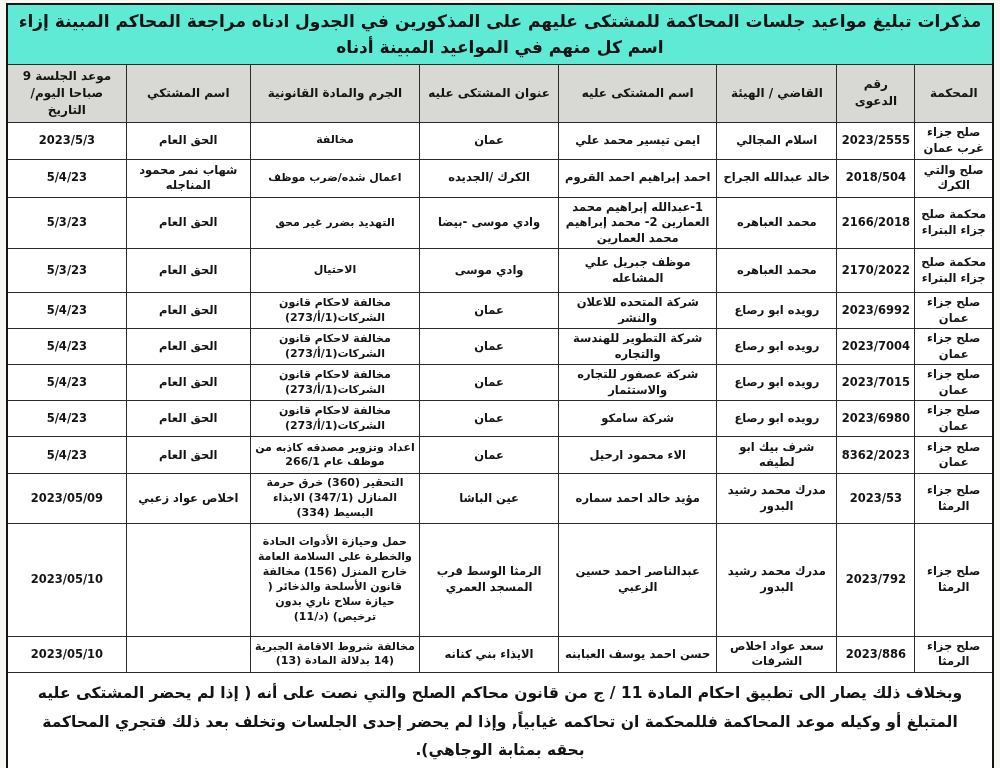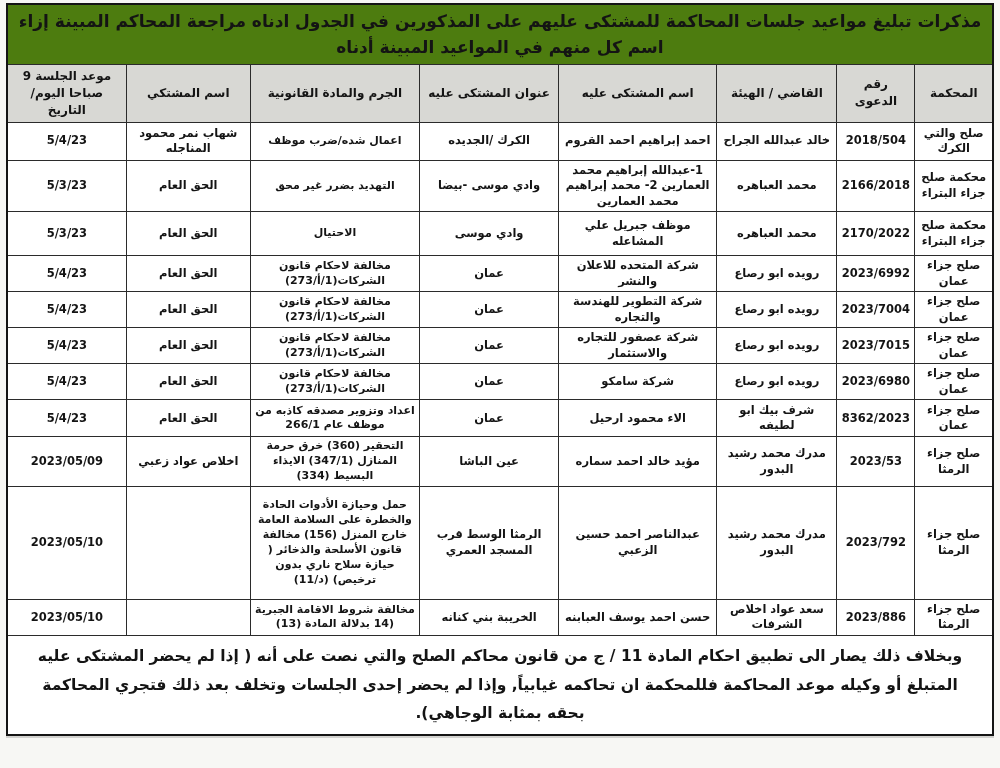--- a/index.html
+++ b/index.html
@@ -33,21 +33,21 @@
     border:1px solid #2b2b2b;
     font-weight:700;
     text-align:center;
     vertical-align:middle;
     padding:2px 3px;
     font-size:11.5px;
     line-height:1.35;
     word-wrap:break-word;
   }
   td.title-cell {
-    background:#4d7c0f;
+    background:#5eead4;
     font-size:17px;
     line-height:1.55;
     height:57px;
     padding:3px 10px;
   }
   tr.header-row td {
     background:#d8d8d4;
     height:58px;
     font-size:12px;
     line-height:1.4;
@@ -89,20 +89,30 @@
         <td>المحكمة</td>
         <td>رقم الدعوى</td>
         <td>القاضي / الهيئة</td>
         <td>اسم المشتكى عليه</td>
         <td>عنوان المشتكى عليه</td>
         <td>الجرم والمادة القانونية</td>
         <td>اسم المشتكي</td>
         <td>موعد الجلسة 9 صباحا اليوم/التاريخ</td>
       </tr>
 
+      <tr style="height:37px">
+        <td>صلح جزاء غرب عمان</td>
+        <td class="case-cell">2023/2555</td>
+        <td>اسلام المجالي</td>
+        <td>ايمن تيسير محمد علي</td>
+        <td>عمان</td>
+        <td class="crime-cell">مخالفة</td>
+        <td>الحق العام</td>
+        <td class="date-cell">2023/5/3</td>
+      </tr>
 
       <tr style="height:38px">
         <td>صلح والتي الكرك</td>
         <td class="case-cell">2018/504</td>
         <td>خالد عبدالله الجراح</td>
         <td>احمد إبراهيم احمد القروم</td>
         <td>الكرك /الجديده</td>
         <td class="crime-cell">اعمال شده/ضرب موظف</td>
         <td>شهاب نمر محمود المناجله</td>
         <td class="date-cell">5/4/23</td>
@@ -205,21 +215,21 @@
         <td class="crime-cell">حمل وحيازة الأدوات الحادة والخطرة على السلامة العامة خارج المنزل (156) مخالفة قانون الأسلحة والذخائر ( حيازة سلاح ناري بدون ترخيص) (د/11)</td>
         <td></td>
         <td class="date-cell">2023/05/10</td>
       </tr>
 
       <tr style="height:35px">
         <td>صلح جزاء الرمثا</td>
         <td class="case-cell">2023/886</td>
         <td>سعد عواد اخلاص الشرفات</td>
         <td>حسن احمد يوسف العبابنه</td>
-        <td>الخريبة بني كنانه</td>
+        <td>الايذاء بني كنانه</td>
         <td class="crime-cell">مخالفة شروط الاقامة الجبرية (14 بدلالة المادة (13)</td>
         <td></td>
         <td class="date-cell">2023/05/10</td>
       </tr>
 
       <tr>
         <td class="footer-cell" colspan="8">وبخلاف ذلك يصار الى تطبيق احكام المادة 11 / ج من قانون محاكم الصلح والتي نصت على أنه ( إذا لم يحضر المشتكى عليه المتبلغ أو وكيله موعد المحاكمة فللمحكمة ان تحاكمه غيابياً, وإذا لم يحضر إحدى الجلسات وتخلف بعد ذلك فتجري المحاكمة بحقه بمثابة الوجاهي).</td>
       </tr>
     </tbody>
       </table>

